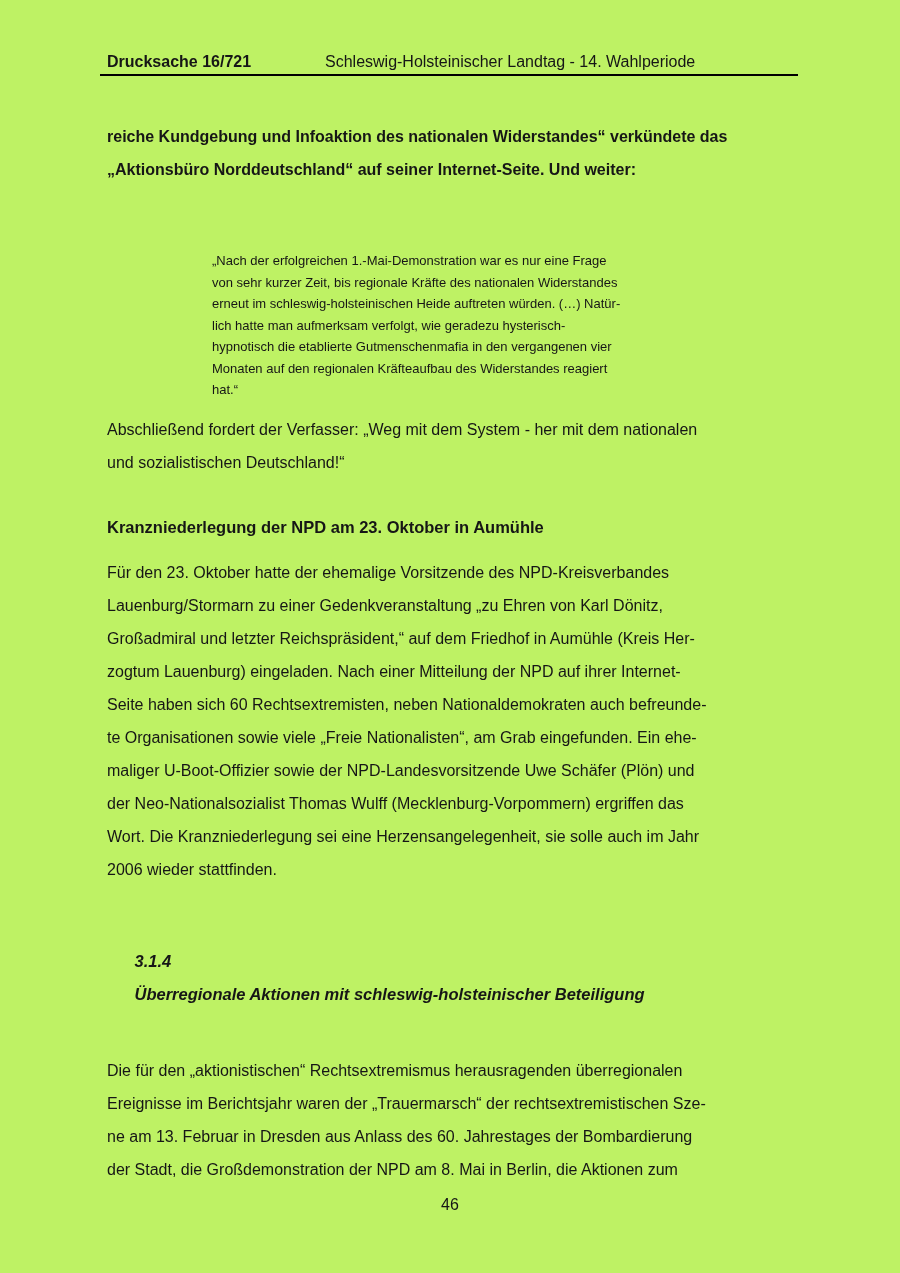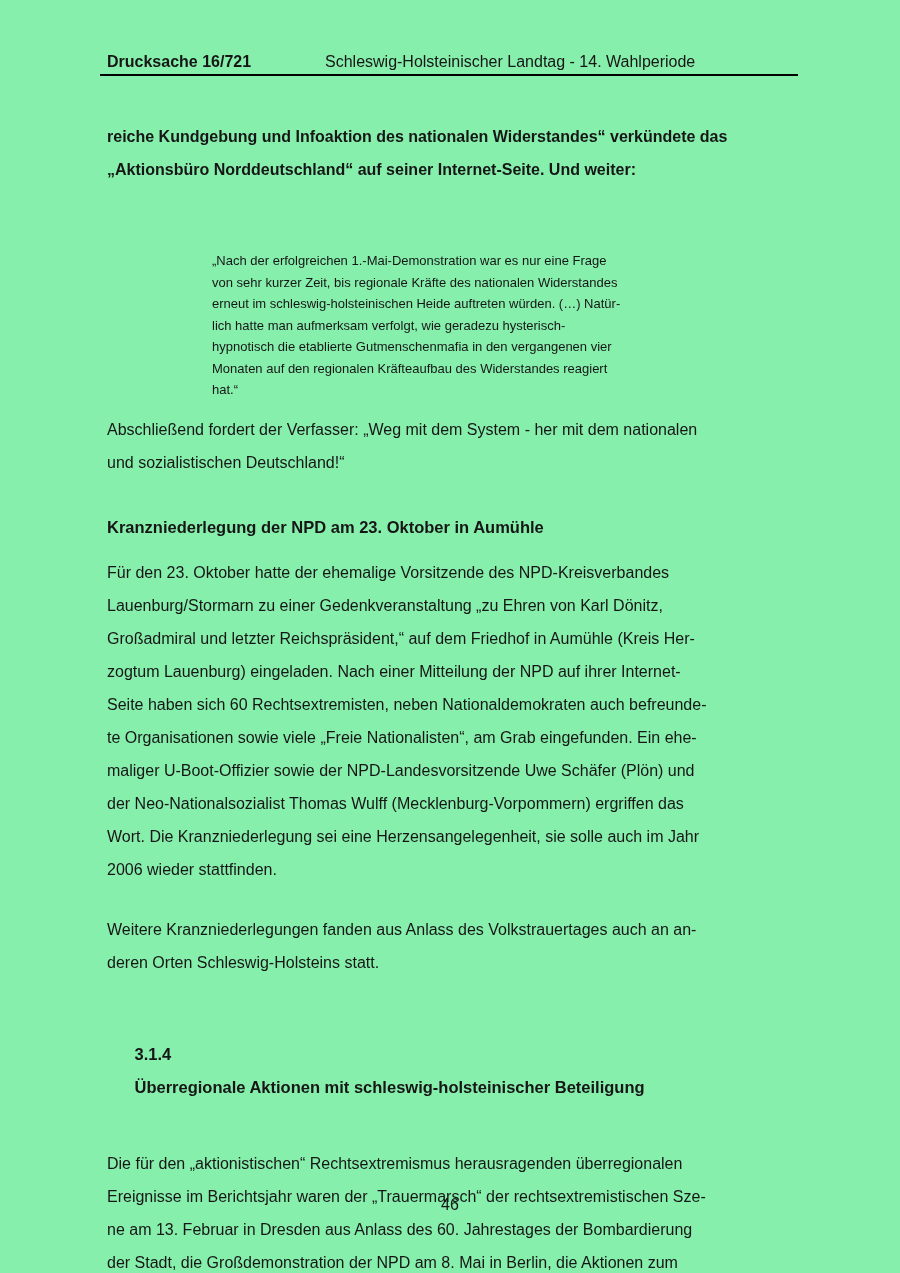--- a/index.html
+++ b/index.html
@@ -1,20 +1,20 @@
 <!DOCTYPE html>
 <html lang="de"><head>
 <meta charset="utf-8">
 <style>
   html, body { margin: 0; padding: 0; background: #ffffff; }
   .page {
     position: relative;
     width: 900px;
     height: 1273px;
-    background: #86efac;
+    background: #bef264;
     color: #161616;
     font-family: "Liberation Sans", sans-serif;
     overflow: hidden;
   }
   .doc-header {
     position: absolute;
     top: 53px;
     left: 0;
     width: 100%;
     height: 24px;
@@ -70,20 +70,21 @@
     font-size: 16.5px;
     line-height: 33px;
     font-weight: bold;
     white-space: pre;
   }
   .h-italic {
     margin: 26px 0 0 0;
     font-size: 16.5px;
     line-height: 33px;
     font-weight: bold;
+    font-style: italic;
     white-space: pre;
   }
   .sec-num { display: inline-block; margin-right: 10px; }
   .page-footer {
     position: absolute;
     left: 0;
     top: 1196px;
     width: 100%;
     text-align: center;
     font-size: 16px;
@@ -123,22 +124,20 @@
 Lauenburg/Stormarn zu einer Gedenkveranstaltung „zu Ehren von Karl Dönitz,
 Großadmiral und letzter Reichspräsident,“ auf dem Friedhof in Aumühle (Kreis Her-
 zogtum Lauenburg) eingeladen. Nach einer Mitteilung der NPD auf ihrer Internet-
 Seite haben sich 60 Rechtsextremisten, neben Nationaldemokraten auch befreunde-
 te Organisationen sowie viele „Freie Nationalisten“, am Grab eingefunden. Ein ehe-
 maliger U-Boot-Offizier sowie der NPD-Landesvorsitzende Uwe Schäfer (Plön) und
 der Neo-Nationalsozialist Thomas Wulff (Mecklenburg-Vorpommern) ergriffen das
 Wort. Die Kranzniederlegung sei eine Herzensangelegenheit, sie solle auch im Jahr
 2006 wieder stattfinden.</p>
 
-    <p class="para p4">Weitere Kranzniederlegungen fanden aus Anlass des Volkstrauertages auch an an-
-deren Orten Schleswig-Holsteins statt.</p>
 
     <h2 class="h-italic">
       <span class="sec-num">3.1.4</span>
       <span class="sec-title">Überregionale Aktionen mit schleswig-holsteinischer Beteiligung</span>
     </h2>
 
     <p class="para p5">Die für den „aktionistischen“ Rechtsextremismus herausragenden überregionalen
 Ereignisse im Berichtsjahr waren der „Trauermarsch“ der rechtsextremistischen Sze-
 ne am 13. Februar in Dresden aus Anlass des 60. Jahrestages der Bombardierung
 der Stadt, die Großdemonstration der NPD am 8. Mai in Berlin, die Aktionen zum</p>

